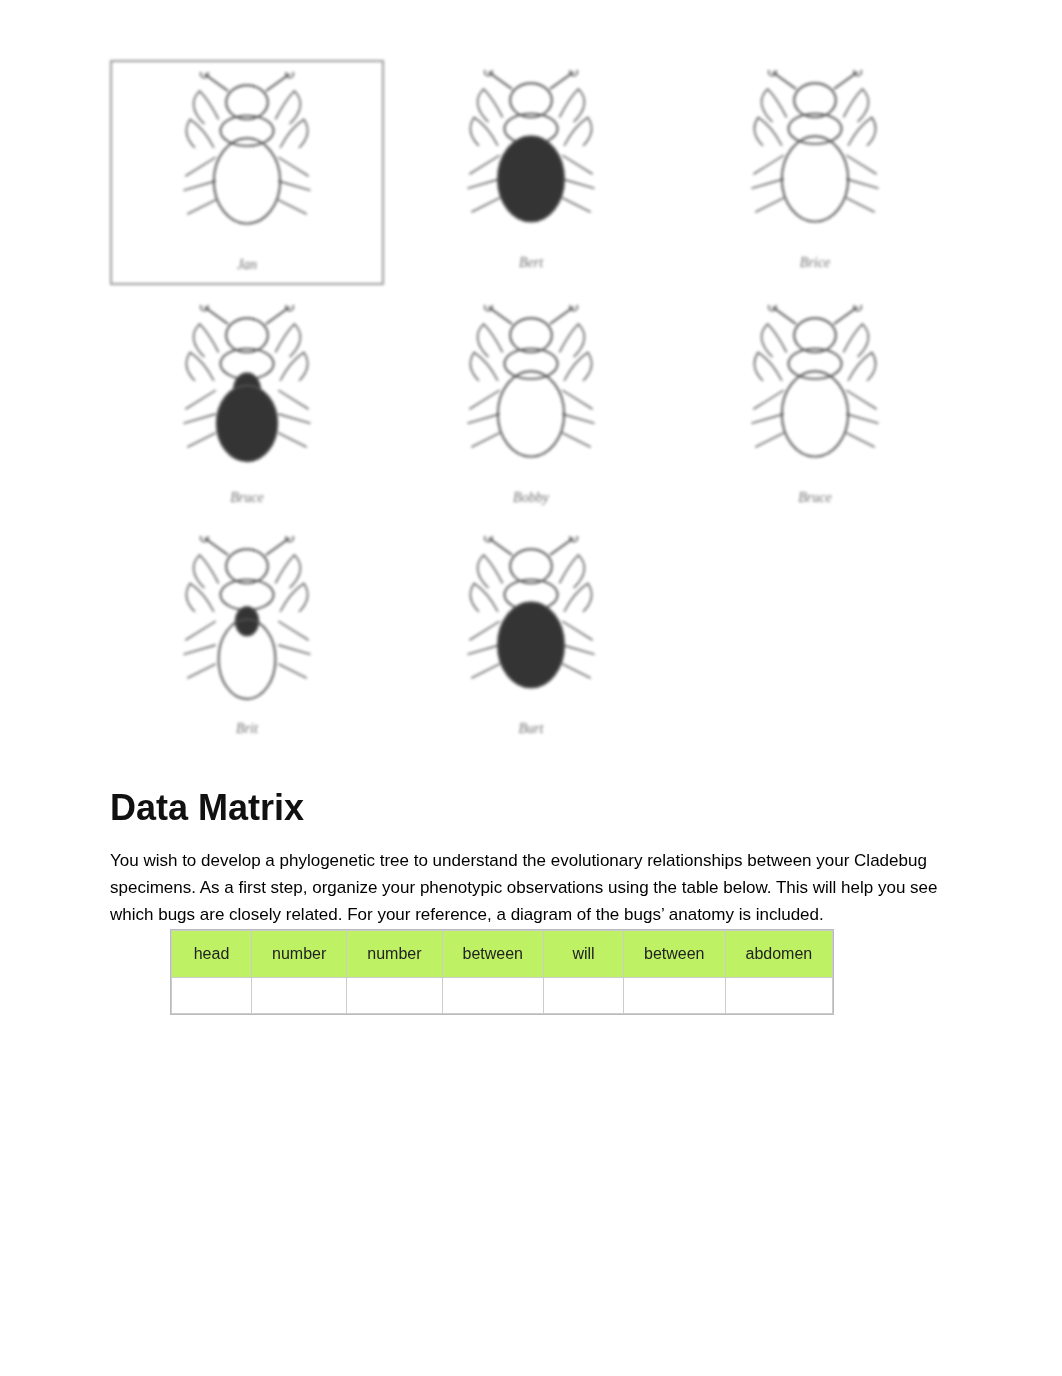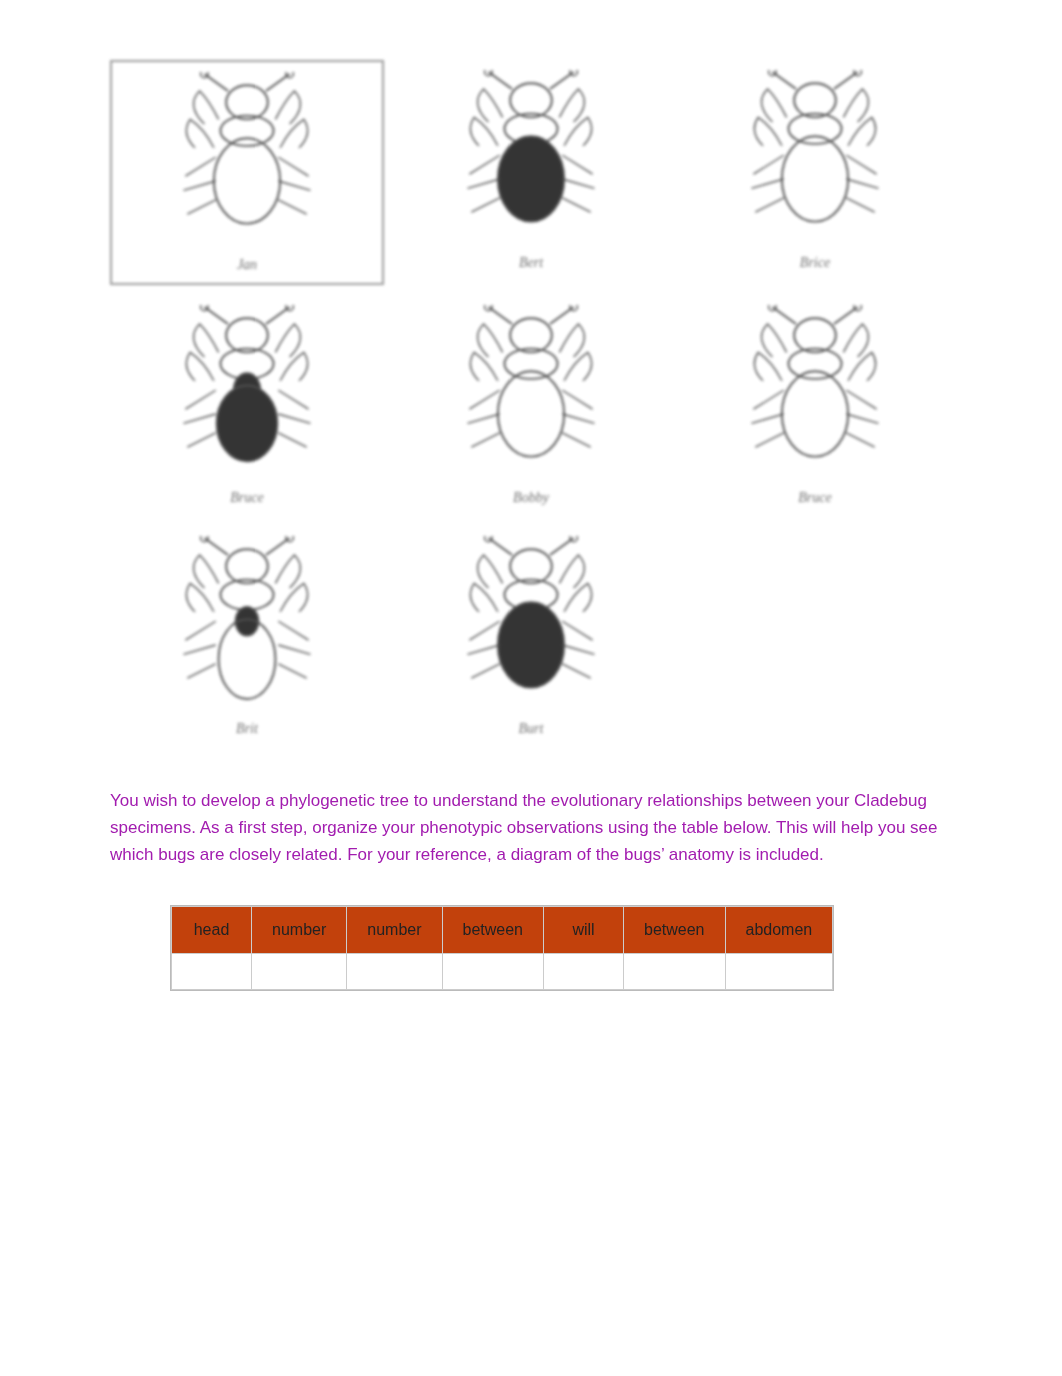--- a/index.html
+++ b/index.html
@@ -58,22 +58,21 @@
       font-size: 36px;
       font-weight: bold;
       color: #111;
       margin-bottom: 18px;
       font-family: Arial, Helvetica, sans-serif;
     }
 
     .section-text {
       font-size: 17px;
       line-height: 1.6;
-      color: #a21caf;
-      margin-bottom: 36px;
+      color: #000000;
       font-family: Arial, Helvetica, sans-serif;
     }
 
     
     .data-table-wrapper {
       border: 1.5px solid #bbb;
       display: inline-block;
       margin-left: 60px;
     }
 
@@ -86,21 +85,21 @@
     .data-table th, .data-table td {
       border: 1px solid #ccc;
       padding: 14px 20px;
       text-align: center;
       font-weight: normal;
       color: #222;
       min-width: 80px;
     }
 
     .data-table thead tr {
-      background: #c2410c;
+      background: #bef264;
     }
 
     
     .data-table .empty-row td {
       height: 36px;
     }
   </style>
 </head>
 <body>
 
@@ -303,20 +302,21 @@
       </svg>
       <span class="bug-label">Burt</span>
     </div>
 
     <div class="bug-cell">
     </div>
 
   </div>
 
   
+  <h2 class="section-heading">Data Matrix</h2>
 
   <p class="section-text">You wish to develop a phylogenetic tree to understand the evolutionary relationships between your Cladebug specimens.  As a first step, organize your phenotypic observations using the table below.   This will help you see which bugs are closely related. For your reference, a diagram of the bugs’ anatomy is included.</p>
 
   
   <div class="data-table-wrapper">
     <table class="data-table">
       <thead>
         <tr>
           <th>head</th>
           <th>number</th>

